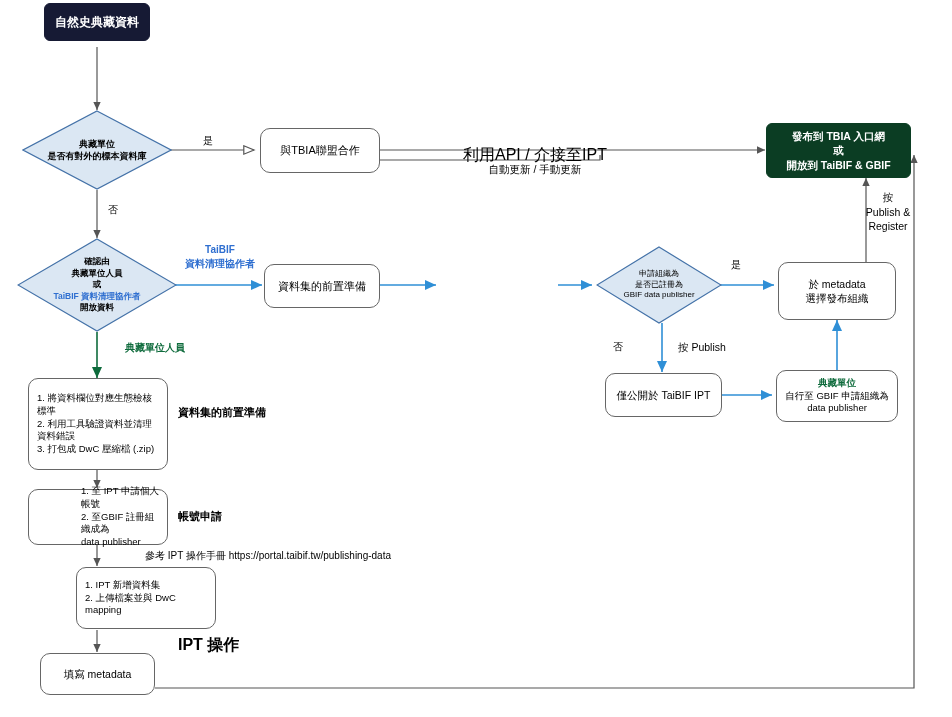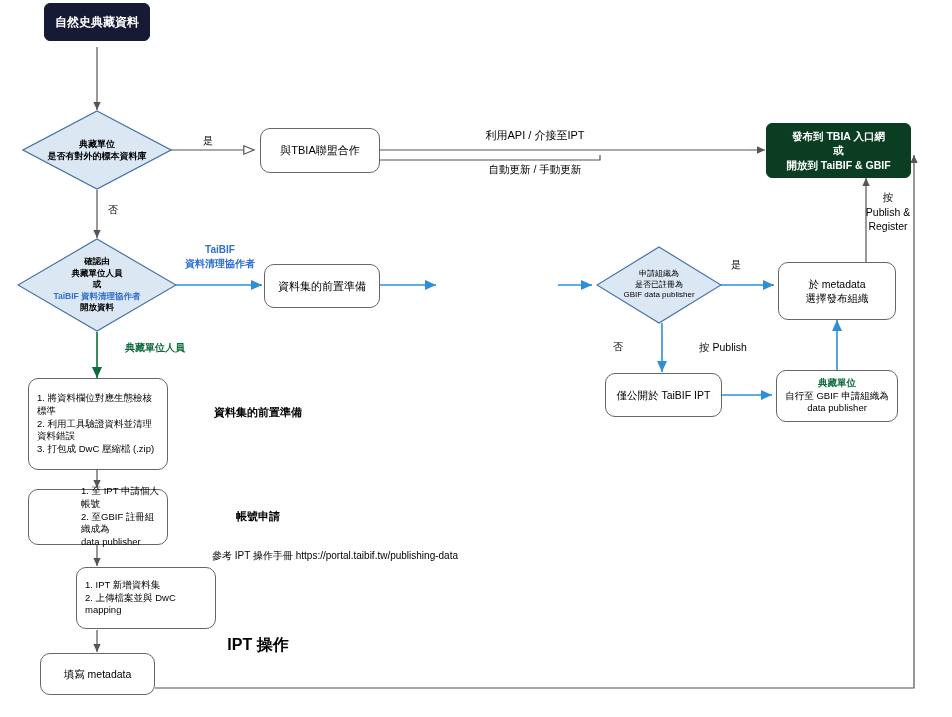--- a/index.html
+++ b/index.html
@@ -67,21 +67,21 @@
     justify-content: center;
     text-align: center;
     line-height: 1.35;
   }
   .lbl {
     position: absolute;
     white-space: pre-line;
     line-height: 1.4;
   }
   .lbl.center { text-align: center; }
-  .lbl.left { text-align: center; }
+  .lbl.left { text-align: left; }
   .blue-text { color: #2f6fd0; font-weight: bold; }
   .green-text { color: #0e6b3c; font-weight: bold; }
   .listbox {
     text-align: left;
     justify-content: flex-start;
     padding: 6px 8px;
   }
   svg.layer {
     position: absolute;
     left: 0;
@@ -241,21 +241,21 @@
   </div>
 
   <div class="node rounded" style="left:40px; top:653px; width:115px; height:42px; font-size:10.5px;">
     <span>填寫 metadata</span>
   </div>
 
   <div class="lbl center" style="left:198px; top:134px; width:20px; font-size:10px;">是</div>
 
   <div class="lbl center" style="left:103px; top:203px; width:20px; font-size:10px;">否</div>
 
-  <div class="lbl center" style="left:455px; top:128px; width:160px; font-size:11px;">利用API / 介接至IPT</div>
+  <div class="lbl center" style="left:455px; top:144px; width:160px; font-size:16px;">利用API / 介接至IPT</div>
 
   <div class="lbl center" style="left:455px; top:162px; width:160px; font-size:10.5px;">自動更新 / 手動更新</div>
 
   <div class="lbl center blue-text" style="left:160px; top:243px; width:120px; font-size:10px;">TaiBIF
 資料清理協作者</div>
 
   <div class="lbl center green-text" style="left:100px; top:341px; width:110px; font-size:10px;">典藏單位人員</div>
 
   <div class="lbl center" style="left:726px; top:258px; width:20px; font-size:10px;">是</div>
 

